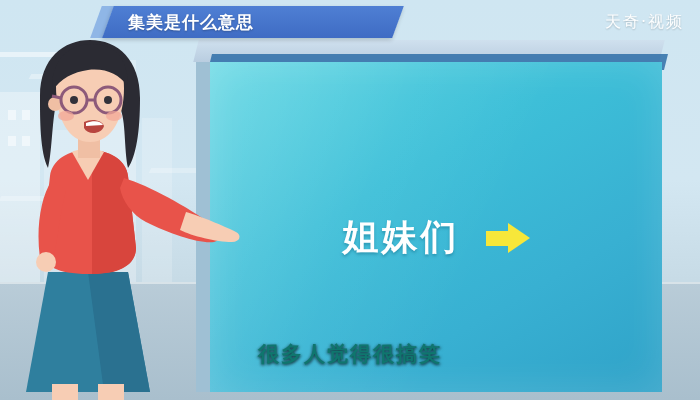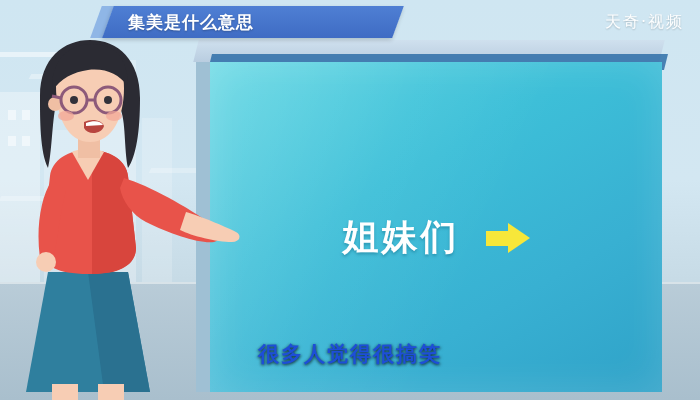--- a/index.html
+++ b/index.html
@@ -165,21 +165,21 @@
     border-bottom: 15px solid transparent;
     border-left: 22px solid #f7e73a;
   }
 
   
   .subtitle {
     position: absolute;
     left: 0; top: 340px;
     width: 700px;
     text-align: center;
-    color: #1d4ed8;
+    color: #0f766e;
     font-size: 21px;
     letter-spacing: 2px;
     font-weight: bold;
     text-shadow: 1px 1px 3px rgba(0,0,0,0.55), -1px 1px 3px rgba(0,0,0,0.4);
   }
 
   
   .char { position: absolute; left: 0; top: 0; width: 700px; height: 400px; pointer-events: none; }
 </style>
 </head>

